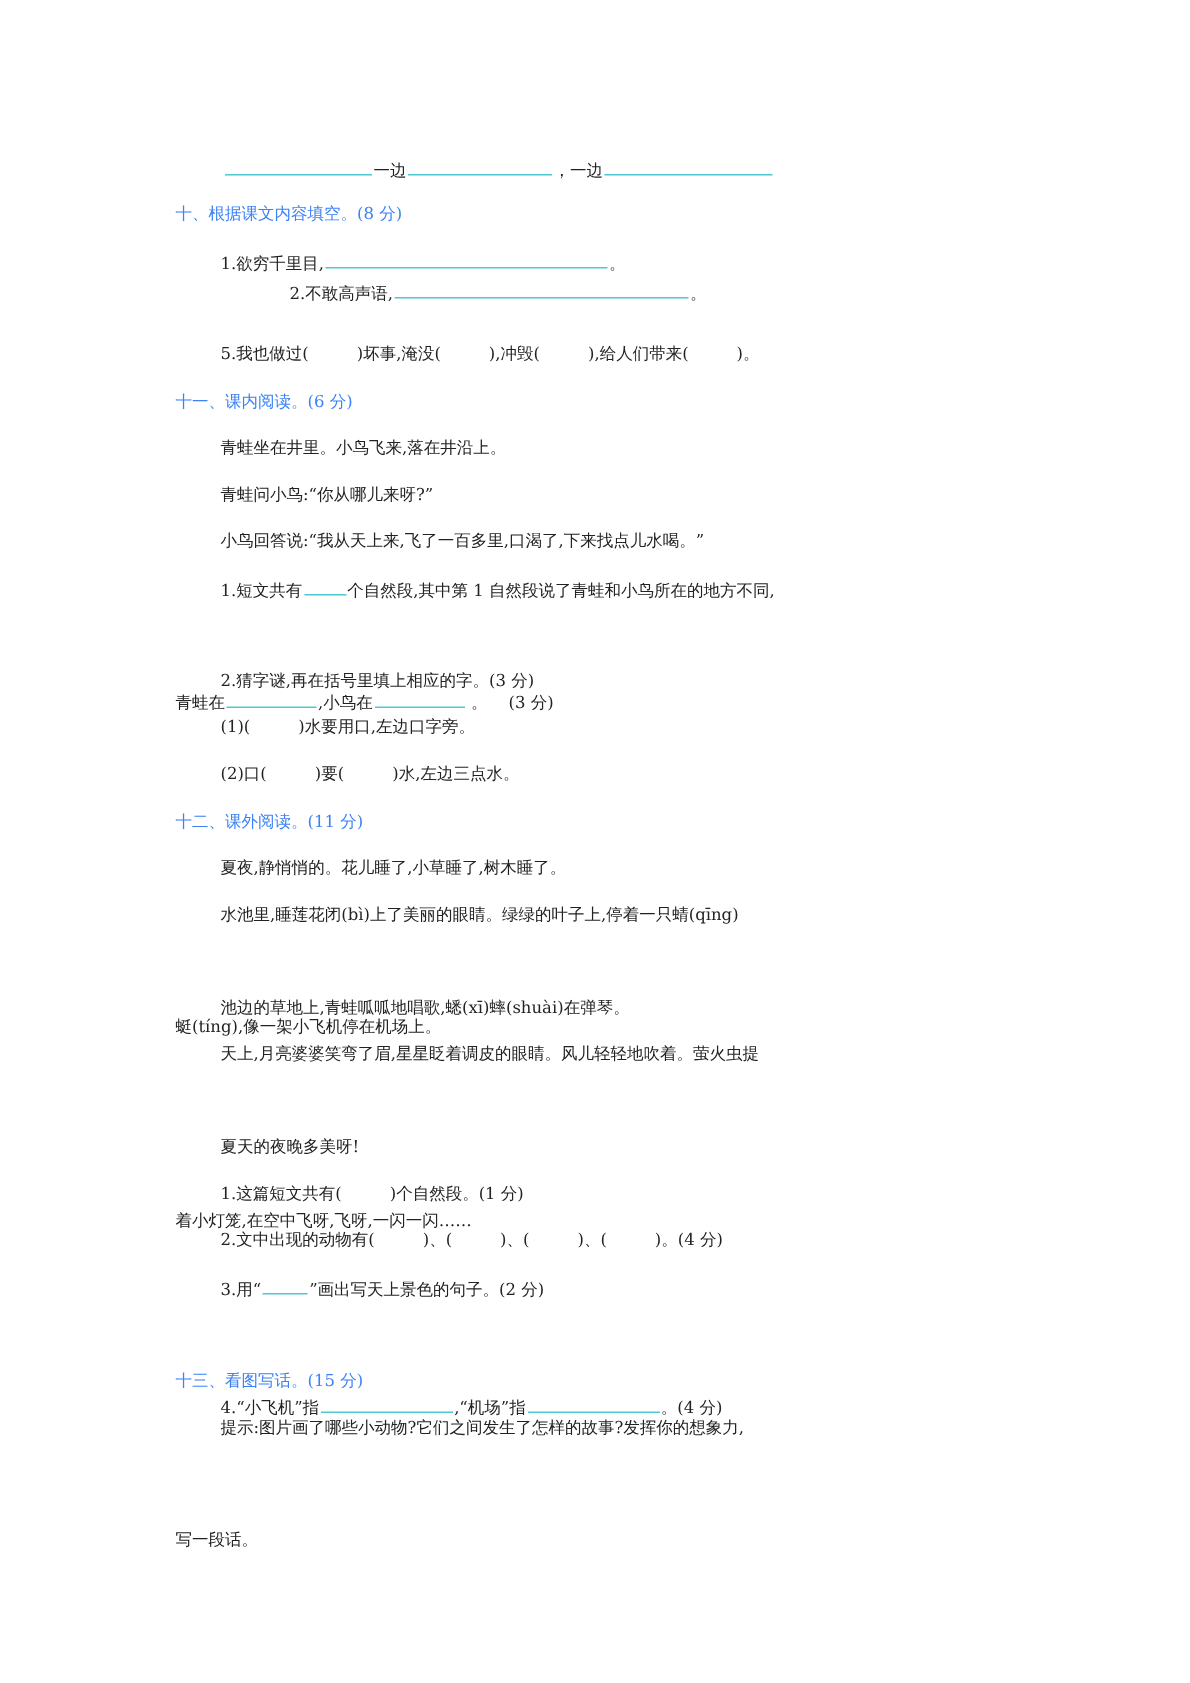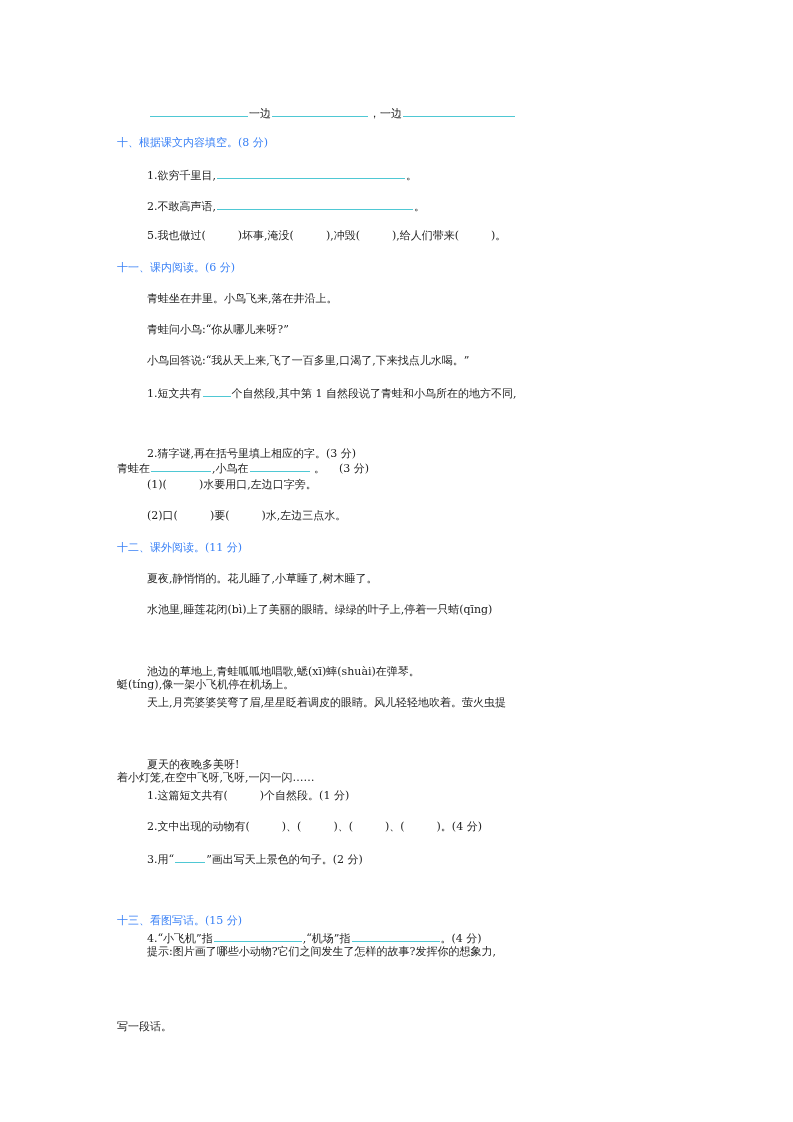--- a/index.html
+++ b/index.html
@@ -16,21 +16,21 @@
 <body>
 
 <div class="line" style="top:102px; left:149px;">
   <span class="blank" style="width:98px;"></span><span>一边</span><span class="blank" style="width:96px;"></span><span>，一边</span><span class="blank" style="width:112px;"></span>
 </div>
 
 <div class="line heading" style="top:133px;">十、根据课文内容填空。(8 分)</div>
 <div class="line indent" style="top:164px;">
   <span>1.欲穷千里目,</span><span class="blank" style="width:188px;"></span><span>。</span>
 </div>
-<div class="line indent" style="top:195px;">
+<div class="line indent" style="top:184px;margin-left:46px;">
   <span>2.不敢高声语,</span><span class="blank" style="width:196px;"></span><span>。</span>
 </div>
 <div class="line indent" style="top:226px;">
   <span>5.我也做过(</span><span class="pr"></span><span>)坏事,淹没(</span><span class="pr"></span><span>),冲毁(</span><span class="pr"></span><span>),给人们带来(</span><span class="pr"></span><span>)。</span>
 </div>
 
 <div class="line heading" style="top:258px;">十一、课内阅读。(6 分)</div>
 <div class="line indent" style="top:289px;">青蛙坐在井里。小鸟飞来,落在井沿上。</div>
 <div class="line indent" style="top:320px;">青蛙问小鸟:“你从哪儿来呀?”</div>
 <div class="line indent" style="top:351px;">小鸟回答说:“我从天上来,飞了一百多里,口渴了,下来找点儿水喝。”</div>
@@ -47,21 +47,21 @@
 <div class="line indent" style="top:506px;">
   <span>(2)口(</span><span class="pr"></span><span>)要(</span><span class="pr"></span><span>)水,左边三点水。</span>
 </div>
 
 <div class="line heading" style="top:538px;">十二、课外阅读。(11 分)</div>
 <div class="line indent" style="top:569px;">夏夜,静悄悄的。花儿睡了,小草睡了,树木睡了。</div>
 <div class="line indent" style="top:600px;">水池里,睡莲花闭(bì)上了美丽的眼睛。绿绿的叶子上,停着一只蜻(qīng)</div>
 <div class="line flush" style="top:631px;">蜓(tíng),像一架小飞机停在机场上。</div>
 <div class="line indent" style="top:662px;">池边的草地上,青蛙呱呱地唱歌,蟋(xī)蟀(shuài)在弹琴。</div>
 <div class="line indent" style="top:693px;">天上,月亮婆婆笑弯了眉,星星眨着调皮的眼睛。风儿轻轻地吹着。萤火虫提</div>
-<div class="line flush" style="top:724px;">着小灯笼,在空中飞呀,飞呀,一闪一闪……</div>
+<div class="line flush" style="top:760px;">着小灯笼,在空中飞呀,飞呀,一闪一闪……</div>
 <div class="line indent" style="top:755px;">夏天的夜晚多美呀!</div>
 <div class="line indent" style="top:786px;">
   <span>1.这篇短文共有(</span><span class="pr"></span><span>)个自然段。(1 分)</span>
 </div>
 <div class="line indent" style="top:817px;">
   <span>2.文中出现的动物有(</span><span class="pr"></span><span>)、(</span><span class="pr"></span><span>)、(</span><span class="pr"></span><span>)、(</span><span class="pr"></span><span>)。(4 分)</span>
 </div>
 <div class="line indent" style="top:848px;">
   <span>3.用“</span><span class="blank" style="width:30px;"></span><span>”画出写天上景色的句子。(2 分)</span>
 </div>

